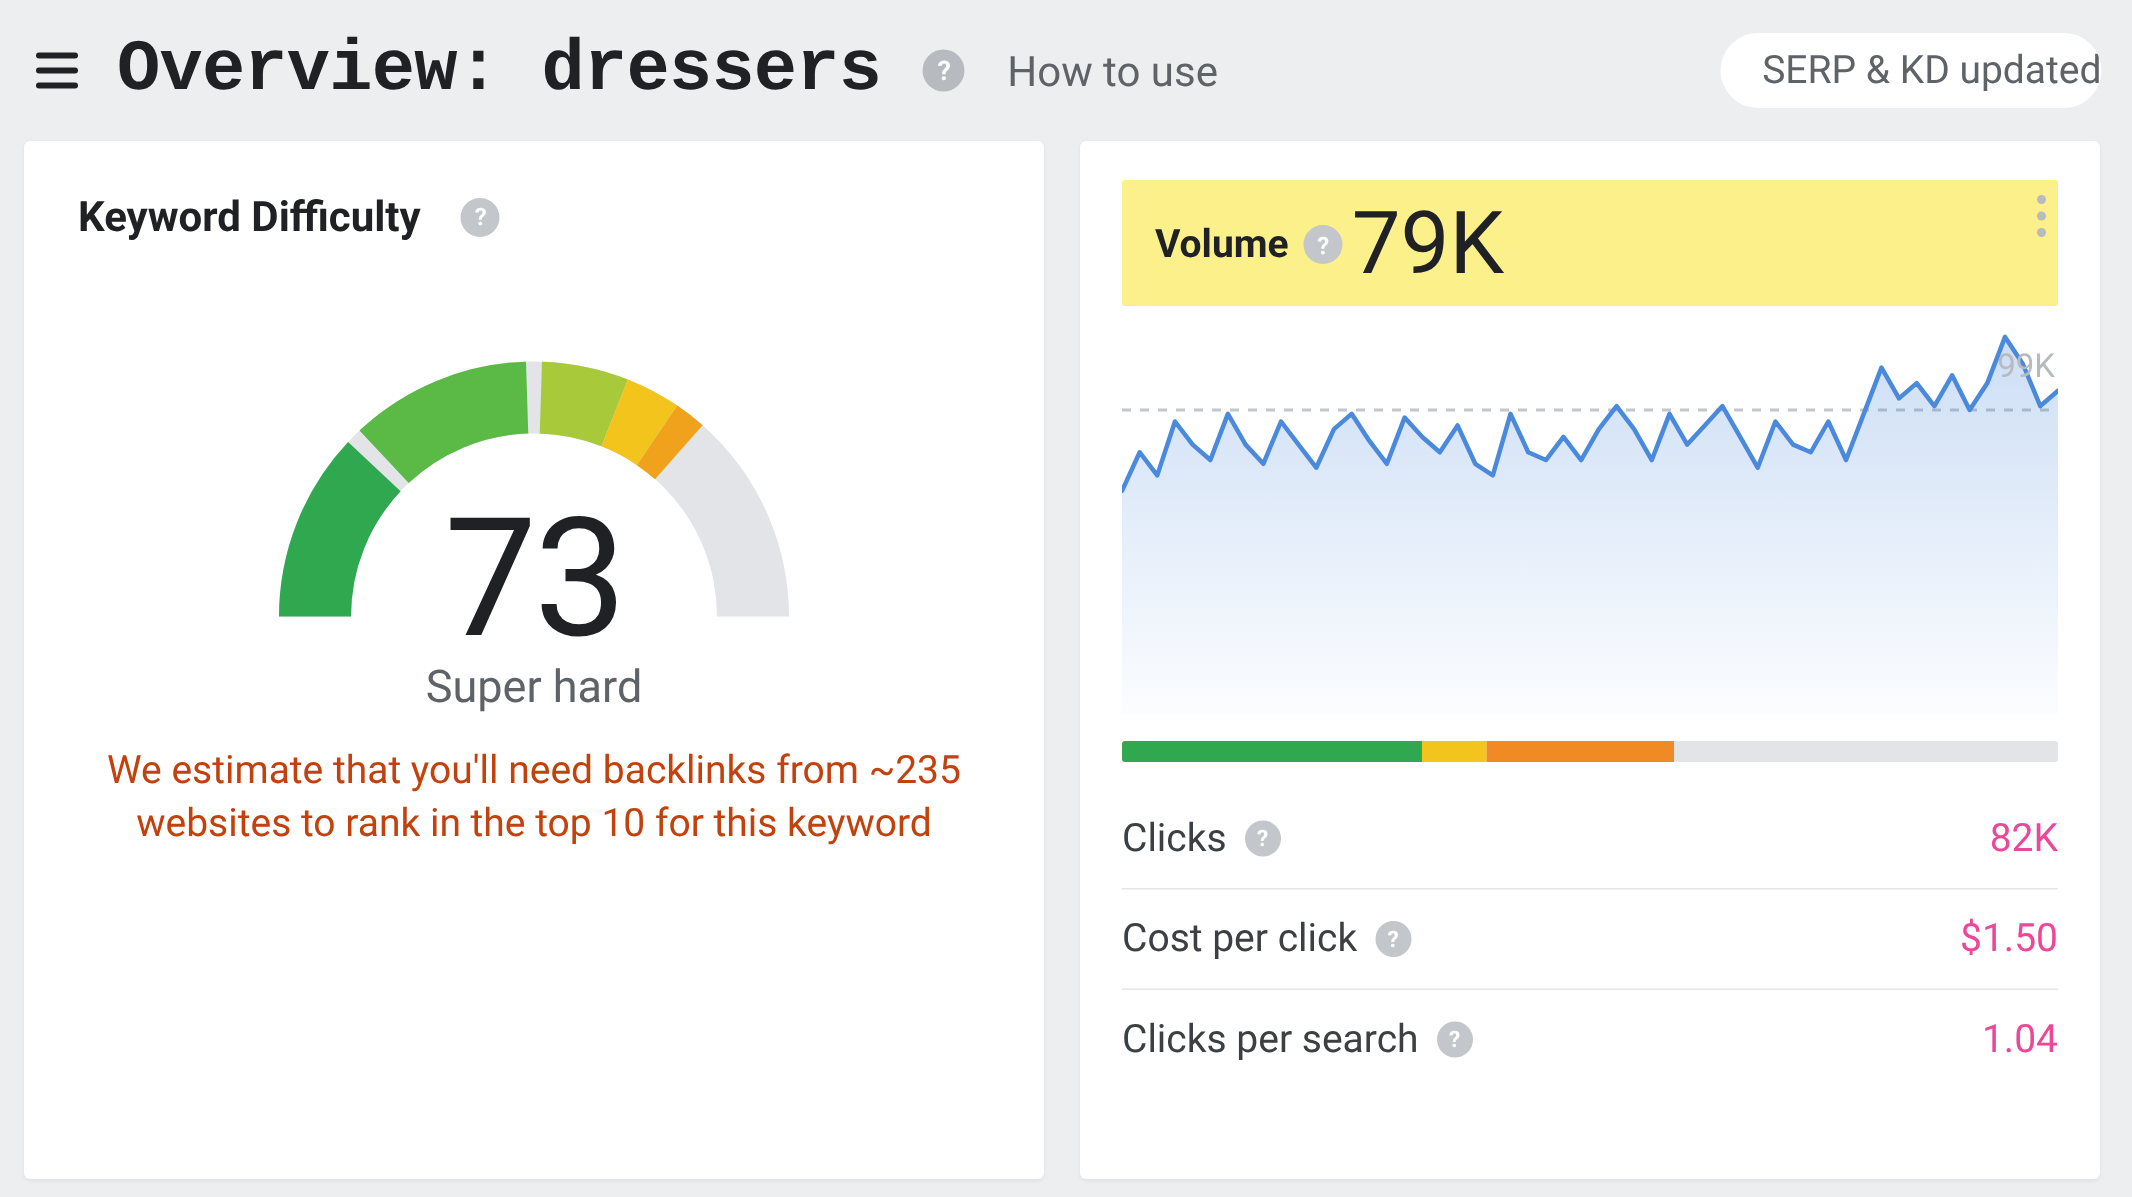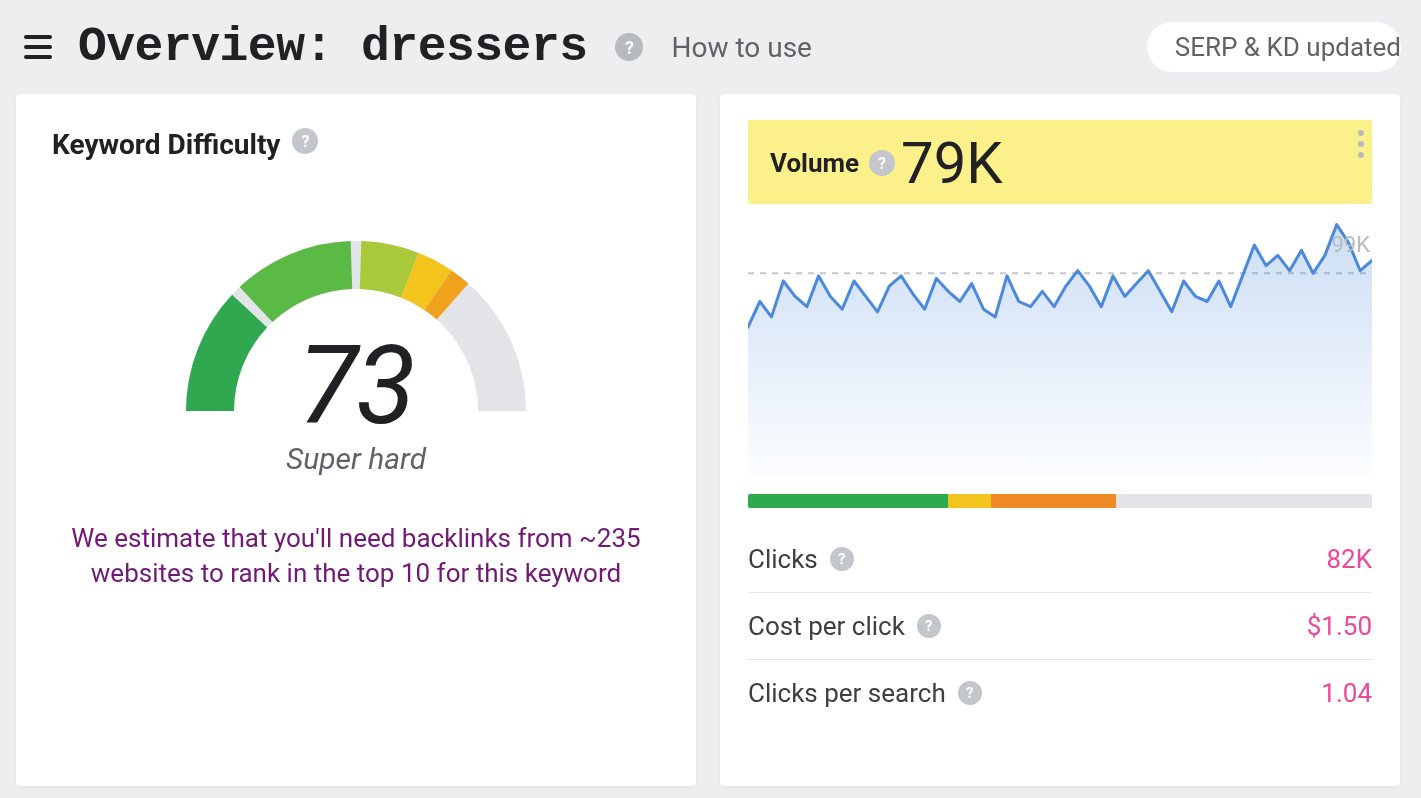--- a/index.html
+++ b/index.html
@@ -67,49 +67,48 @@
   .card {
     background: #ffffff;
     border-radius: 4px;
     box-shadow: 0 1px 3px rgba(0,0,0,0.06);
     flex: 0 0 auto;
   }
   .card-kd { width: 680px; height: 692px; padding: 34px 36px 30px 36px; display:flex; flex-direction:column; }
   .card-vol { width: 680px; height: 692px; padding: 26px 28px 18px 28px; display:flex; flex-direction:column; position:relative; }
 
   .card-heading {
-    display:flex; align-items:flex-start; gap:12px;
+    display:flex; align-items:center; gap:27px;
     font-size: 28px; font-weight:700; color:#202124;
   }
   .help-icon {
     width:26px; height:26px; border-radius:50%;
     background:#c3c6ca;
     display:inline-flex; align-items:center; justify-content:center;
     color:#fff; font-weight:700; font-size:16px;
     cursor: default;
   }
 
   
   .gauge-wrap { display:flex; flex-direction:column; align-items:center; margin-top:50px; }
   .gauge { position:relative; width:380px; height:220px; }
   .gauge svg { width:380px; height:380px; display:block; }
   .gauge-center {
     position:absolute; left:0; right:0; top:120px;
     text-align:center;
-    font-style:italic;
   }
   .gauge-value { font-size:110px; font-weight:400; color:#202124; line-height:1; letter-spacing:-2px;}
   .gauge-label { font-size:30px; color:#5f6368; margin-top:0; }
 
   .kd-explain {
     text-align:center;
     font-size:26px;
-    color:#701a75;
+    color:#c2410c;
     line-height:1.35;
-    margin-top:90px;
+    margin-top:66px;
   }
 
   
   .vol-highlight {
     display:inline-flex; 
     background:#fcf08a;
     padding:14px 22px 12px 22px;
     border-radius:2px;
     gap:6px;
   }

